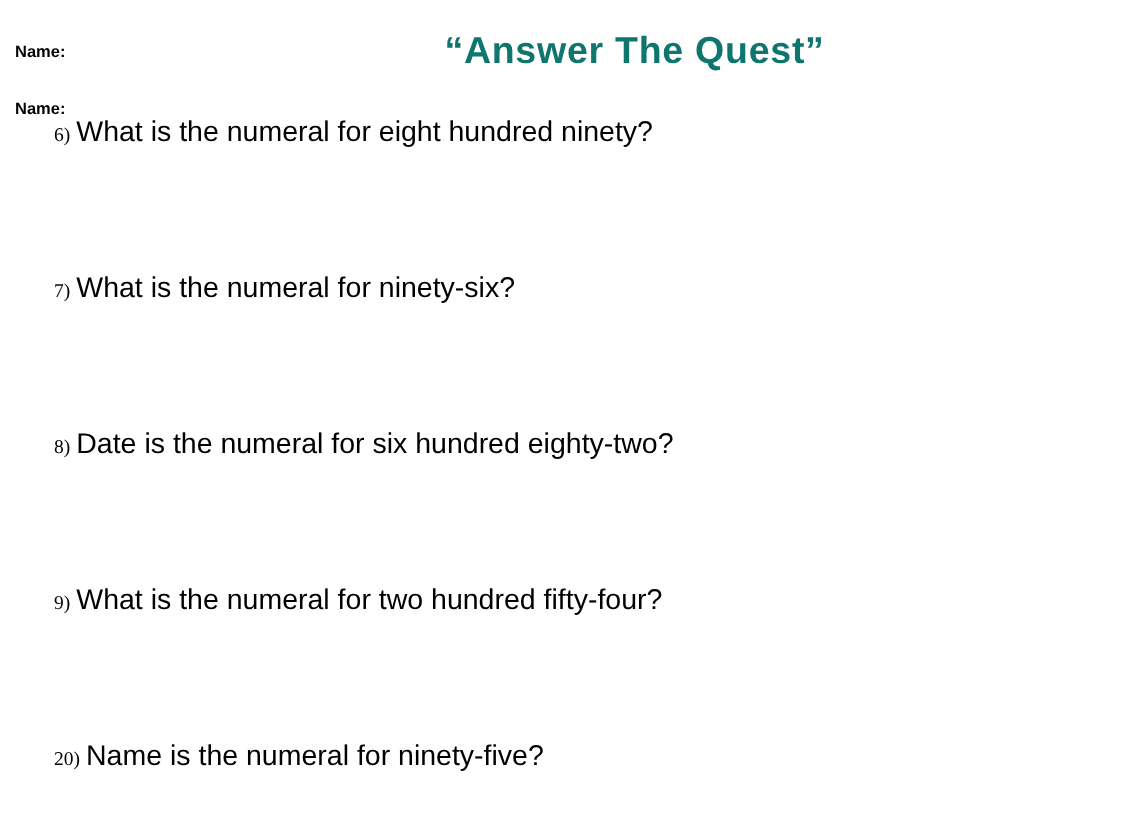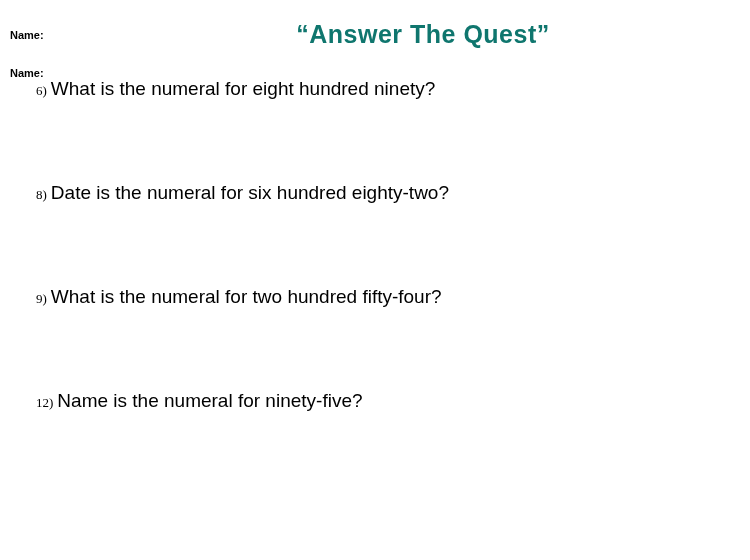--- a/index.html
+++ b/index.html
@@ -79,31 +79,35 @@
 
   <div class="title">“Answer The Quest”</div>
 
   <div class="questions">
 
     <div class="q-item">
       <span class="q-num">6)</span>
       <span class="q-text">What is the numeral for eight hundred ninety?</span>
     </div>
 
+    <div class="q-item">
+      <span class="q-num">7)</span>
+      <span class="q-text">What is the numeral for ninety-six?</span>
+    </div>
 
     <div class="q-item">
       <span class="q-num">8)</span>
       <span class="q-text">Date is the numeral for six hundred eighty-two?</span>
     </div>
 
     <div class="q-item">
       <span class="q-num">9)</span>
       <span class="q-text">What is the numeral for two hundred fifty-four?</span>
     </div>
 
     <div class="q-item">
-      <span class="q-num">12)</span>
+      <span class="q-num">20)</span>
       <span class="q-text">Name is the numeral for ninety-five?</span>
     </div>
 
   </div>
 
 </div>
 
 </body></html>

